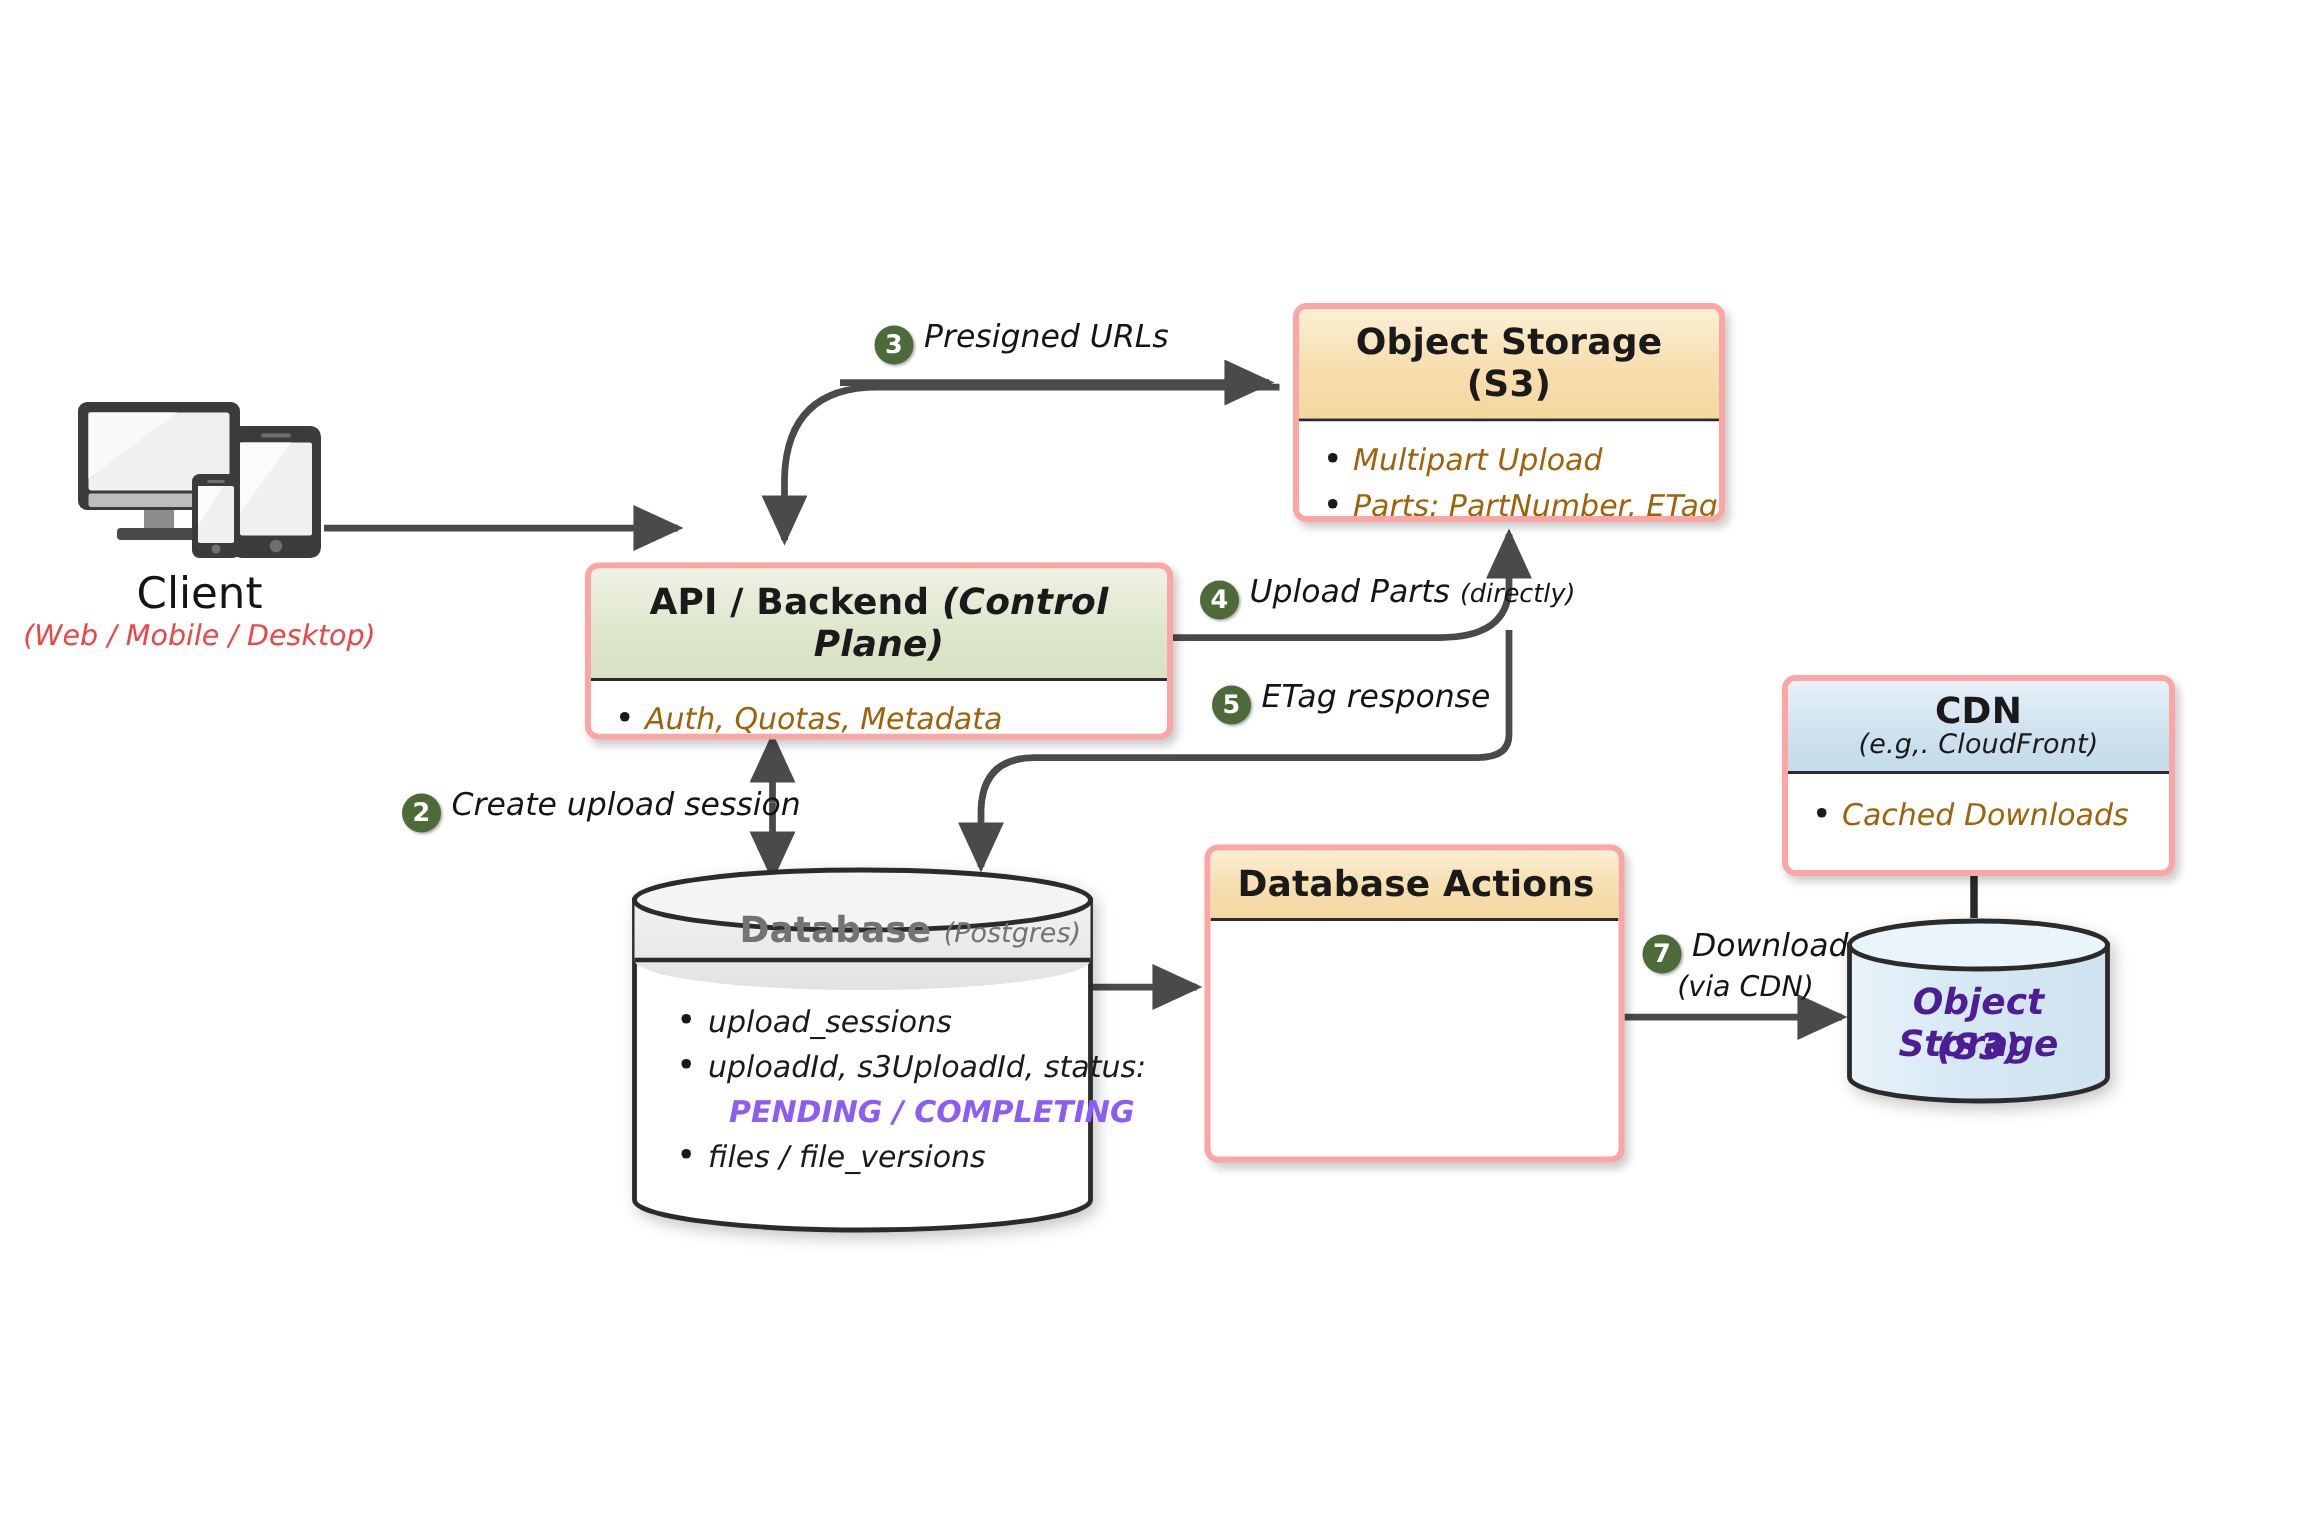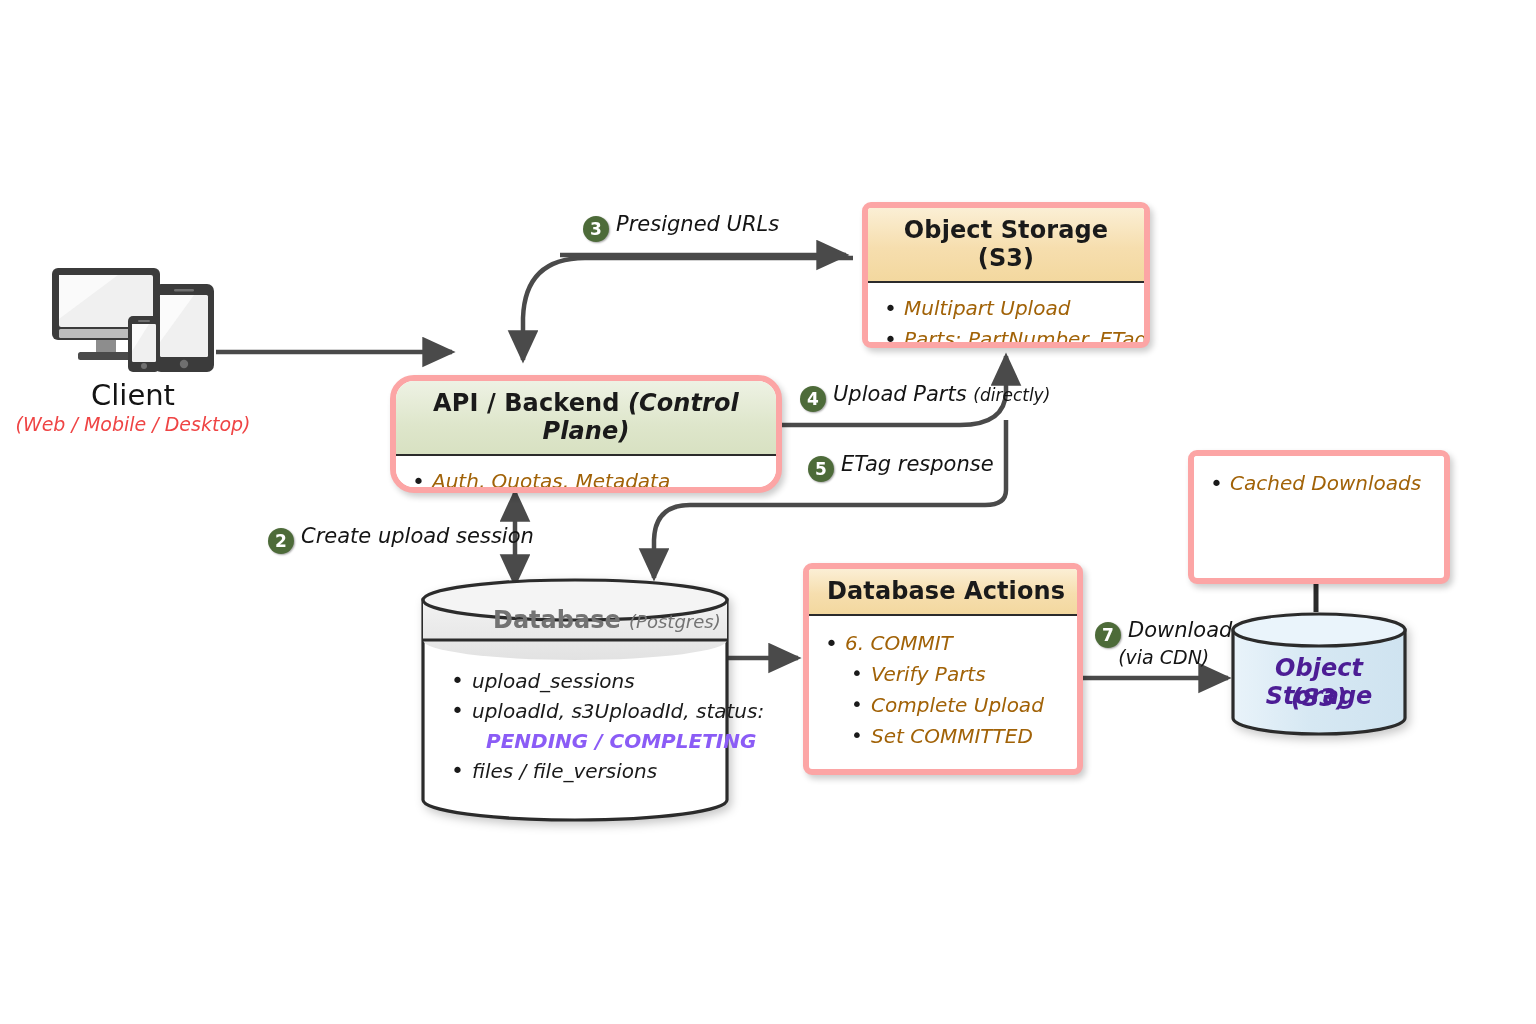--- a/index.html
+++ b/index.html
@@ -11,21 +11,21 @@
     overflow:hidden;
     position:relative;
   }
   #canvas{position:absolute;left:0;top:0;width:1536px;height:1024px;}
   svg.layer{position:absolute;left:0;top:0;width:1536px;height:1024px;pointer-events:none;}
 
   
   .node{
     position:absolute;
     box-sizing:border-box;
-    border:6px solid #fca5a5;
+    border:4px solid #fca5a5;
     border-radius:9px;
     background:#ffffff;
     box-shadow:3px 4px 6px rgba(0,0,0,0.20);
     overflow:hidden;
   }
   .node .hdr{
     text-align:center;
     border-bottom:2px solid #2b2b2b;
     padding:8px 10px 9px 10px;
     font-weight:bold;
@@ -206,21 +206,21 @@
 
   <div class="lbl" style="left:808px;top:452px;">
     <span class="step">5</span><span>ETag response</span>
   </div>
 
   <div class="lbl" style="left:1095px;top:618px;text-align:center;">
     <span class="step">7</span><span>Download</span>
     <span class="l2 sm">(via CDN)</span>
   </div>
 
-  <div class="node" style="left:390px;top:375px;width:392px;height:118px;border-radius:24px;">
+  <div class="node" style="left:390px;top:375px;width:392px;height:118px;">
     <div class="hdr hdr-green" style="font-size:24px;">
       <span class="b">API / Backend</span>
       <span style="font-style:italic;font-weight:bold;">(Control Plane)</span>
     </div>
     <div class="body">
       <ul>
         <li>Auth, Quotas, Metadata</li>
       </ul>
     </div>
   </div>
@@ -259,31 +259,27 @@
           <span>uploadId, s3UploadId, status:</span><br>
           <span class="status-red" style="margin-left:14px;">PENDING / COMPLETING</span>
         </li>
         <li><span>files / file_versions</span></li>
       </ul>
     </div>
   </div>
 
   <div class="node" style="left:803px;top:563px;width:280px;height:212px;">
     <div class="hdr hdr-amber" style="font-size:24px;text-align:left;padding-left:18px;">Database Actions</div>
-    <div class="body" style="padding-top:12px;">
-      <ul>
-        <li>6. COMMIT</li>
-        <li class="sub">Verify Parts</li>
-        <li class="sub">Complete Upload</li>
-        <li class="sub">Set COMMITTED</li>
-      </ul>
-    </div>
   </div>
 
   <div class="node" style="left:1188px;top:450px;width:262px;height:134px;">
+    <div class="hdr hdr-blue" style="font-size:24px;padding:6px 10px 7px 10px;">
+      <div>CDN</div>
+      <div style="font-size:18px;font-weight:normal;font-style:italic;margin-top:-2px;">(e.g,. CloudFront)</div>
+    </div>
     <div class="body" style="padding-top:12px;">
       <ul>
         <li>Cached Downloads</li>
       </ul>
     </div>
   </div>
 
   <div class="cyl" style="left:1230px;top:612px;width:178px;height:124px;">
     <svg class="shell" viewBox="0 0 178 124">
       <defs>

